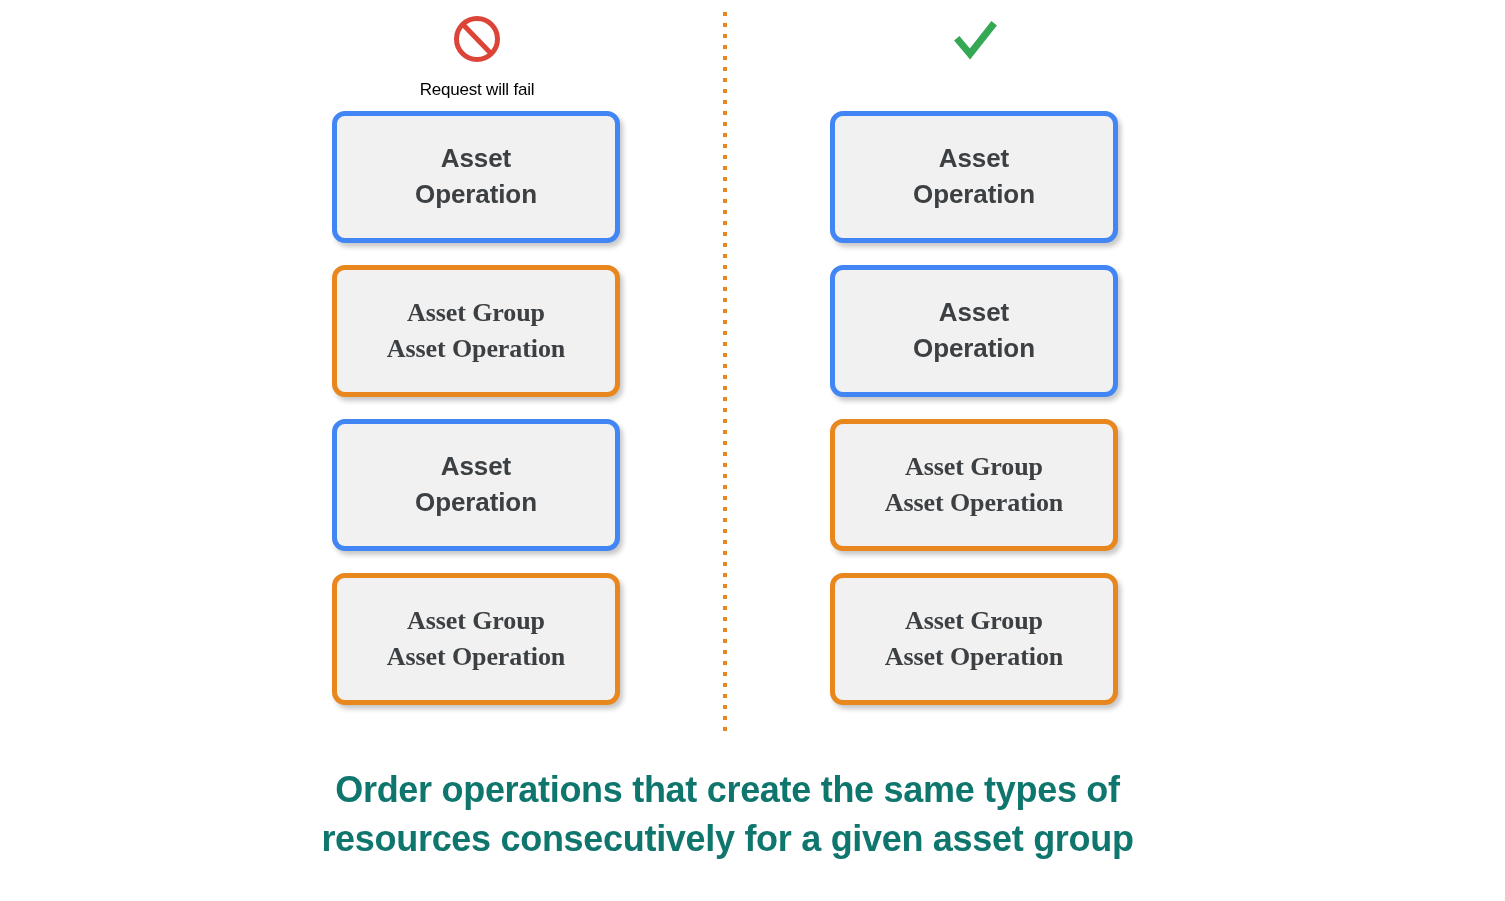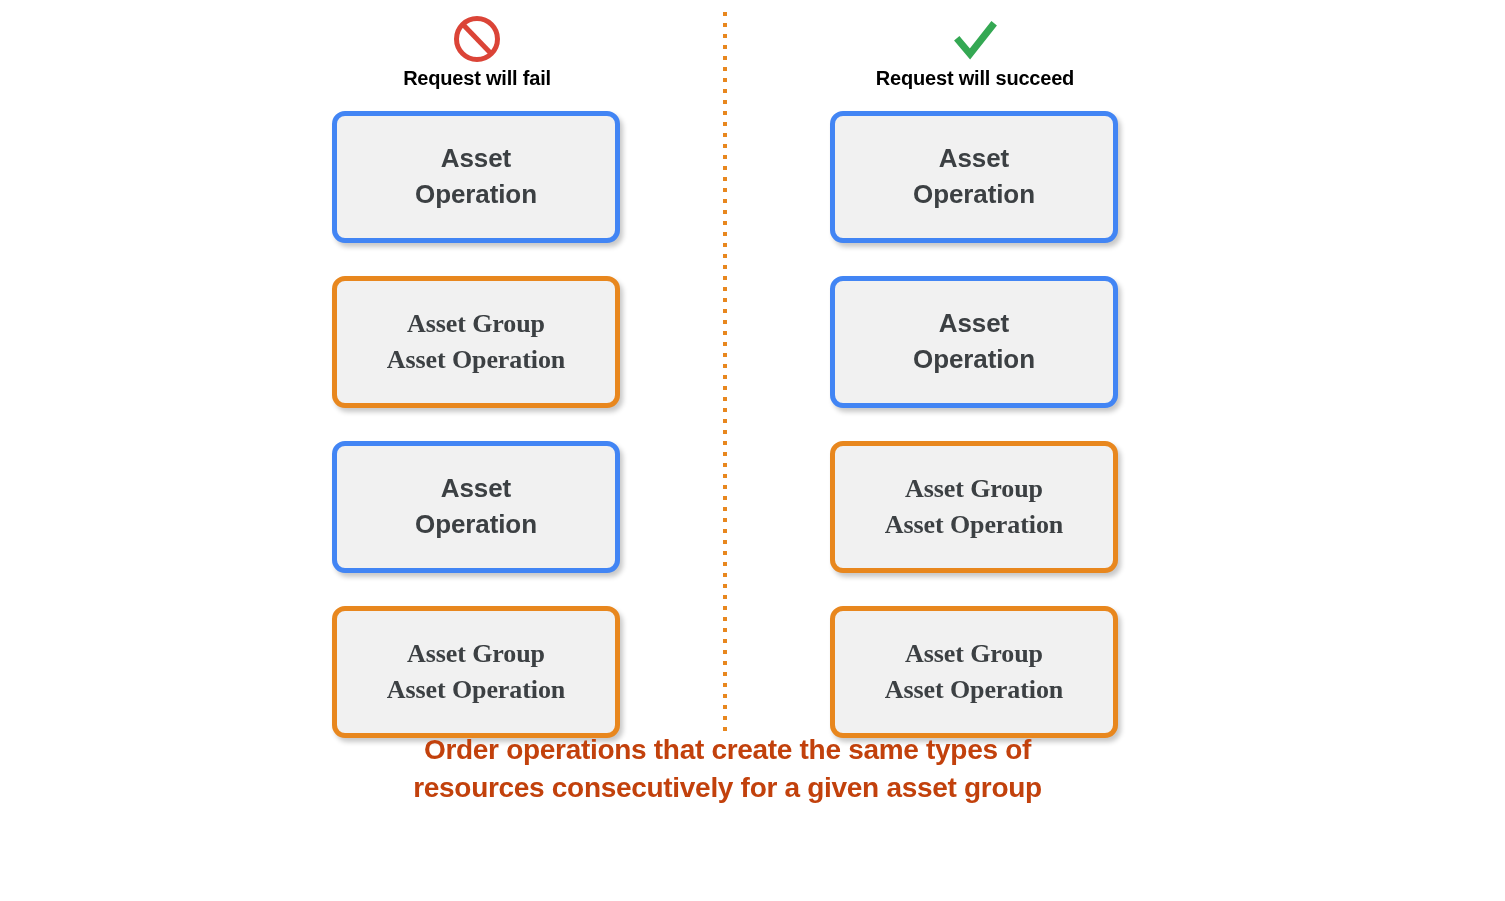--- a/index.html
+++ b/index.html
@@ -62,41 +62,41 @@
     display: block;
     margin: 0 auto;
     height: 50px;
     width: 58px;
     line-height: 0;
   }
   .status-icon svg { display: block; margin: 0 auto; }
 
   .col-title {
     display: block;
-    margin-top: 3px;
-    font-size: 20px;
-    font-weight: 700;
+    margin-top: 16px;
+    font-size: 17px;
+    font-weight: 400;
     letter-spacing: -0.2px;
     color: #000000;
     white-space: nowrap;
   }
 
   
   .box-list {
     position: absolute;
     top: 111px;
     left: 0;
     width: 290px;
   }
 
   .box {
     box-sizing: border-box;
     width: 288px;
     height: 132px;
-    margin-bottom: 33px;
+    margin-bottom: 22px;
     border-radius: 13px;
     border-style: solid;
     border-width: 5px;
     background: #f1f1f1;
     display: flex;
     align-items: center;
     justify-content: center;
     box-shadow: 3px 4px 5px rgba(0,0,0,0.22);
   }
   .box:last-child { margin-bottom: 0; }
@@ -110,28 +110,28 @@
     font-weight: 700;
     color: #3c4043;
     text-align: center;
     letter-spacing: -0.1px;
     white-space: pre-line;
   }
 
   
   .caption {
     position: absolute;
-    top: 731px;
+    top: 766px;
     left: 0;
     width: 1455px;
     text-align: center;
-    font-size: 28px;
+    font-size: 36px;
     line-height: 1.36;
     font-weight: 700;
-    color: #c2410c;
+    color: #0f766e;
     letter-spacing: -0.3px;
     white-space: pre-line;
   }
 </style>
 </head>
 <body>
 
 <div class="stage">
 
   <div class="divider"></div>
@@ -170,21 +170,20 @@
   </div>
 
   <div class="column column-succeed">
 
     <div class="col-header">
       <span class="status-icon">
         <svg width="58" height="50" viewBox="0 0 58 50" xmlns="http://www.w3.org/2000/svg">
           <polyline points="13,27 24,40 46,12" fill="none" stroke="#34a853" stroke-width="7" stroke-linecap="square" stroke-linejoin="miter"></polyline>
         </svg>
       </span>
-      <span class="col-title">Request will succeed</span>
     </div>
 
     <div class="box-list">
       <div class="box kind-asset">
         <span class="box-label">Asset
 Operation</span>
       </div>
       <div class="box kind-asset">
         <span class="box-label">Asset
 Operation</span>

